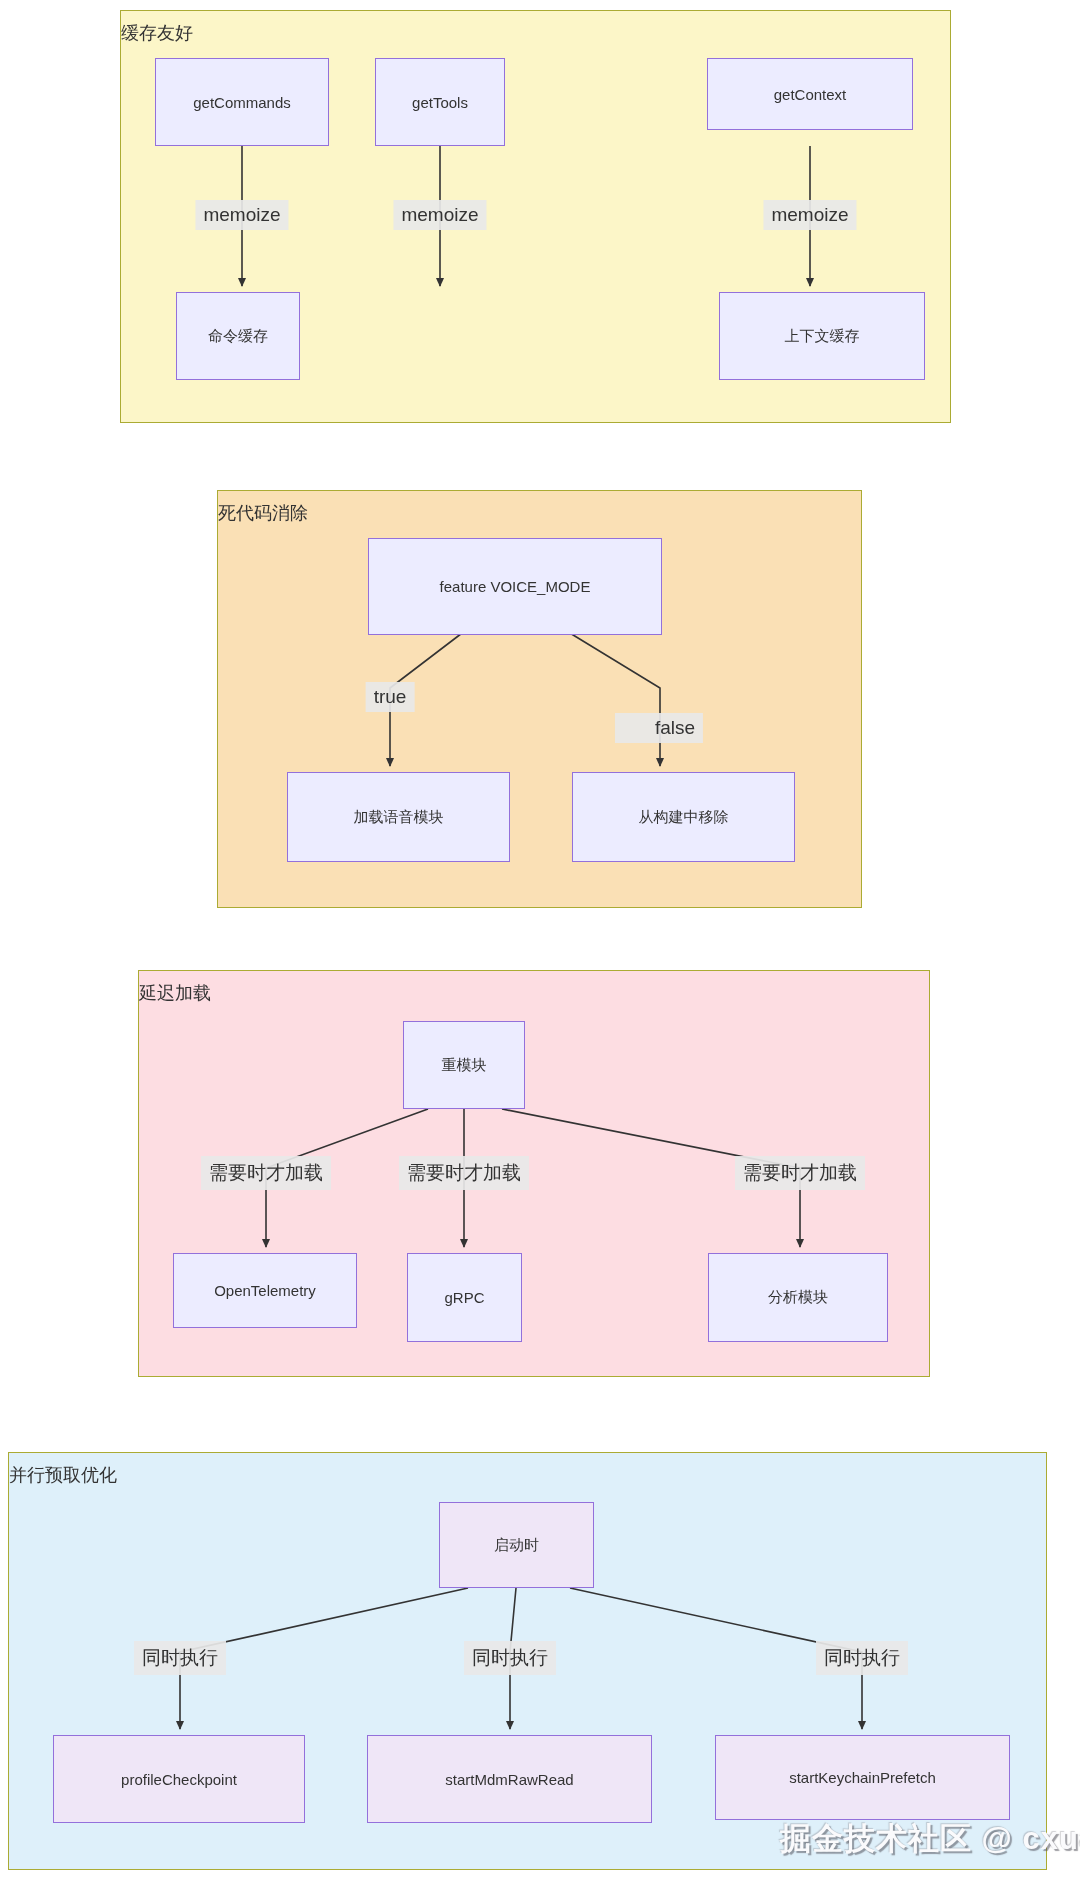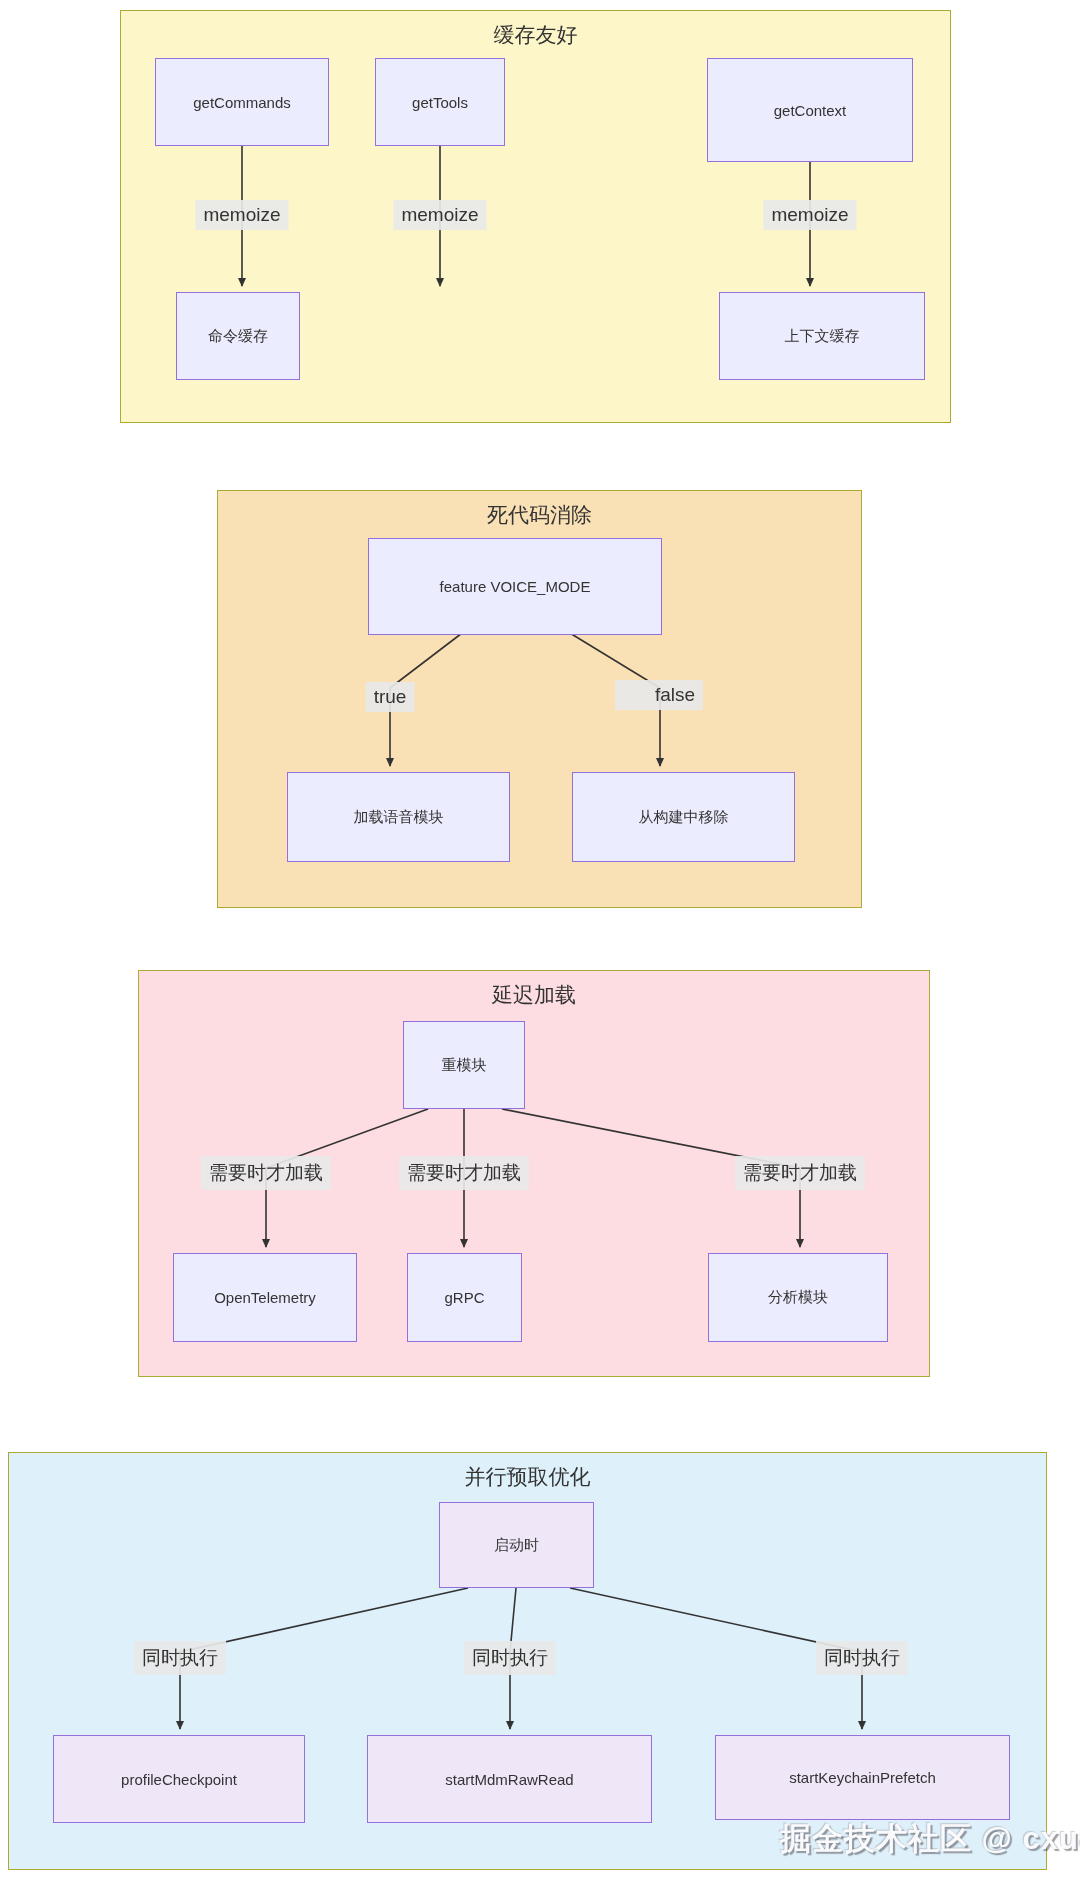--- a/index.html
+++ b/index.html
@@ -15,21 +15,21 @@
     border:1px solid #ABAB33;
     box-sizing:border-box;
     z-index:0;
   }
   #s1{left:120px;top:10px;width:831px;height:413px;background:#FCF6C8;}
   #s2{left:217px;top:490px;width:645px;height:418px;background:#FAE0B5;}
   #s3{left:138px;top:970px;width:792px;height:407px;background:#FDDDE2;}
   #s4{left:8px;top:1452px;width:1039px;height:418px;background:#DEF0FA;}
   .stitle{
     position:absolute;top:10px;left:0;right:0;
-    text-align:center;font-size:21px;color:#333333;
+    text-align:left;font-size:18px;color:#333333;
   }
   #edges{position:absolute;left:0;top:0;z-index:1;}
   .node{
     position:absolute;
     background:#ECECFF;
     border:1px solid #9370DB;
     box-sizing:border-box;
     display:flex;align-items:center;justify-content:center;
     font-size:15px;color:#333333;
     text-align:center;white-space:nowrap;
@@ -41,41 +41,41 @@
     transform:translate(-50%,-50%);
     background:rgba(232,232,232,0.92);
     padding:4px 8px;
     font-size:19px;color:#333333;
     white-space:nowrap;
     z-index:2;
   }
   
   #n-getcommands{left:155px;top:58px;width:174px;height:88px;}
   #n-gettools{left:375px;top:58px;width:130px;height:88px;}
-  #n-getcontext{left:707px;top:58px;width:206px;height:104px;}
+  #n-getcontext{left:707px;top:58px;width:206px;height:72px;}
   #n-cmdcache{left:176px;top:292px;width:124px;height:88px;}
   #n-toolcache{left:374px;top:292px;width:132px;height:88px;}
   #n-ctxcache{left:707px;top:292px;width:206px;height:88px;margin-left:12px;}
   
   #n-feature{left:368px;top:538px;width:294px;height:97px;}
   #n-loadvoice{left:287px;top:772px;width:223px;height:90px;}
   #n-removebuild{left:572px;top:772px;width:223px;height:90px;}
   
   #n-heavy{left:403px;top:1021px;width:122px;height:88px;}
-  #n-otel{left:173px;top:1253px;width:184px;height:89px;}
+  #n-otel{left:173px;top:1253px;width:184px;height:75px;}
   #n-grpc{left:407px;top:1253px;width:115px;height:89px;}
   #n-analysis{left:708px;top:1253px;width:180px;height:89px;}
   
   #n-startup{left:439px;top:1502px;width:155px;height:86px;}
   #n-profile{left:53px;top:1735px;width:252px;height:88px;}
   #n-mdm{left:367px;top:1735px;width:285px;height:88px;}
   #n-keychain{left:715px;top:1735px;width:295px;height:85px;}
   
   #l-mem1{left:242px;top:215px;} #l-mem2{left:440px;top:215px;} #l-mem3{left:810px;top:215px;}
-  #l-true{left:390px;top:697px;} #l-false{left:659px;top:695px;padding-left:40px;}
+  #l-true{left:390px;top:697px;} #l-false{left:659px;top:728px;padding-left:40px;}
   #l-need1{left:266px;top:1173px;} #l-need2{left:464px;top:1173px;} #l-need3{left:800px;top:1173px;}
   #l-par1{left:180px;top:1658px;} #l-par2{left:510px;top:1658px;} #l-par3{left:862px;top:1658px;}
   .watermark{
     position:absolute;
     left:780px;top:1818px;
     font-size:31px;font-weight:bold;letter-spacing:1px;
     color:#FAFAFC;
     text-shadow:2px 2px 1px rgba(80,80,90,0.55), -1px -1px 1px rgba(120,120,130,0.35);
     z-index:3;white-space:nowrap;
   }

